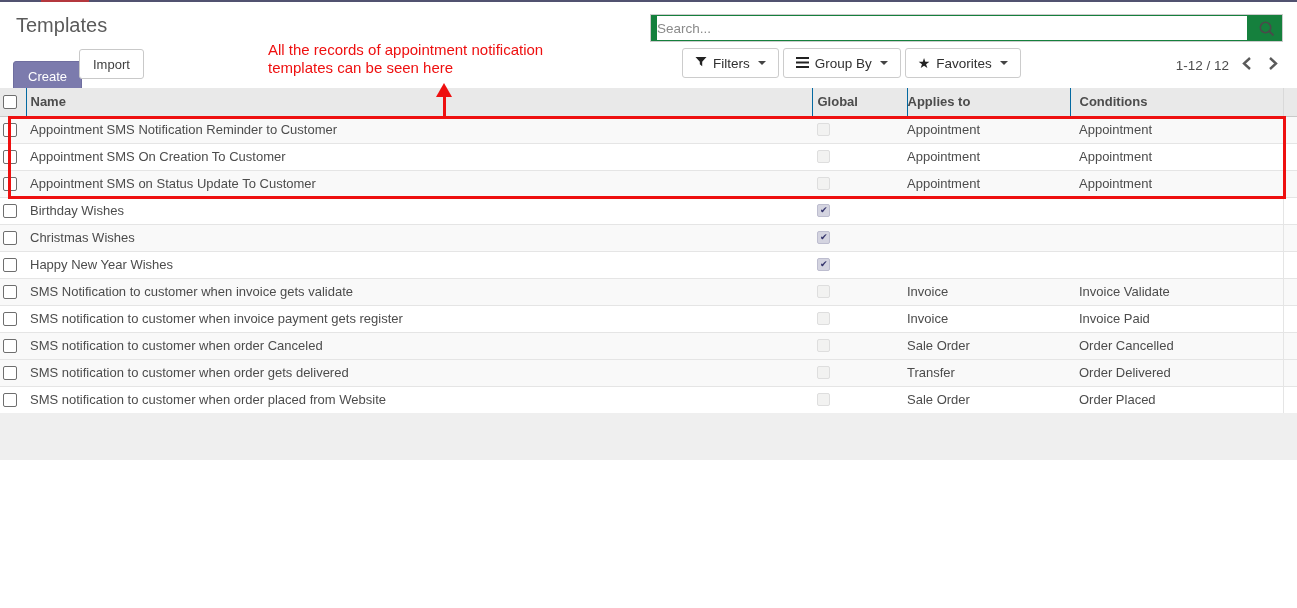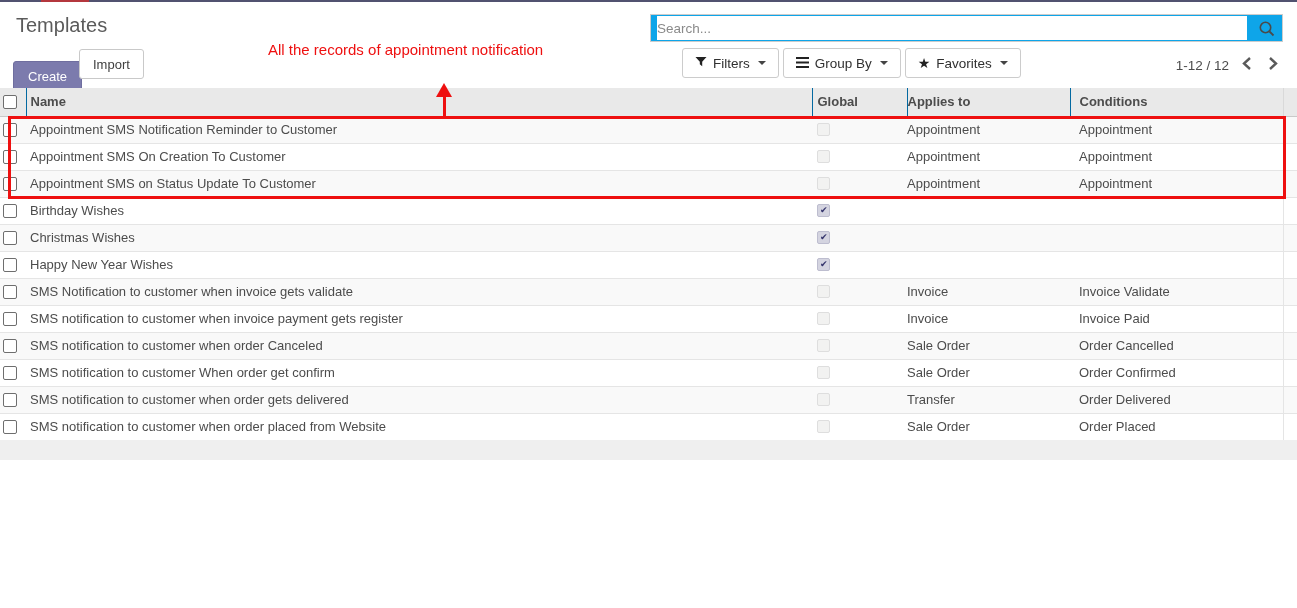--- a/index.html
+++ b/index.html
@@ -10,21 +10,21 @@
   .topbar { position:absolute; left:0; top:0; width:1297px; height:2px; background:#515270; z-index:3; }
   .topbar-red { position:absolute; left:41px; top:0; width:48px; height:2px; background:#b4373e; }
 
   
   .control-panel { position:absolute; left:0; top:2px; width:1297px; height:86px; background:#fff; }
   .page-title { position:absolute; left:16px; top:12px; font-size:20px; font-weight:400; color:#5b5b5b; }
   .btn { font-family:inherit; font-size:13px; border-radius:3px; cursor:pointer; }
   .btn-create { position:absolute; left:13px; top:47px; height:30px; padding:0 14px; background:#7c7bad; border:1px solid #6f6e9f; color:#fff;margin-top:12px; }
   .btn-import { position:absolute; left:79px; top:47px; height:30px; padding:4px 13px; background:#fff; border:1px solid #c9c9c9; color:#404040; }
 
-  .search-box { position:absolute; left:650px; top:12px; width:633px; height:28px; border:1px solid #ccc; background:#0ea5e9; }
+  .search-box { position:absolute; left:650px; top:12px; width:633px; height:28px; border:1px solid #ccc; background:#15803d; }
   .search-box input { position:absolute; left:6px; top:1px; width:590px; height:24px; border:none; outline:none; font-size:13.5px; color:#333; font-family:inherit; }
   .search-box input::placeholder { color:#8a8a8a; opacity:1; }
   .text-cursor { position:absolute; left:6px; top:6px; width:1px; height:15px; background:#555; }
   .search-icon { position:absolute; right:6px; top:5px; }
 
   .filter-buttons { position:absolute; left:682px; top:46px; display:flex; gap:4px; }
   .fbtn { display:inline-flex; align-items:center; gap:6px; height:30px; padding:0 12px; background:#fff; border:1px solid #ccc; border-radius:3px; font-size:13.5px; color:#303030; cursor:pointer; font-family:inherit; }
   .caret { width:0; height:0; border-left:4px solid transparent; border-right:4px solid transparent; border-top:4px solid #444; margin-left:2px; }
   .star-glyph { font-size:14px; color:#222; line-height:1; }
 
@@ -127,20 +127,21 @@
           <svg width="12" height="15" viewBox="0 0 12 15">
               <polyline points="3,2 9,7.5 3,13" fill="none" stroke="#5a5a5a" stroke-width="2.4"></polyline>
             </svg>
         </span>
       </button>
     </div>
   </div>
 
   <div class="annotation">
     <div>All the records of appointment notification</div>
+    <div>templates can be seen here</div>
   </div>
   <div class="arrow-head"></div>
   <div class="arrow-stem"></div>
 
   <div class="tbl-wrap">
     <table>
       <colgroup>
         <col style="width:26px">
           <col style="width:786px">
           <col style="width:95px">
@@ -262,32 +263,20 @@
               <div class="rowcheck"></div>
             </td>
             <td class="cell-name">SMS notification to customer when order Canceled</td>
             <td class="cell-global">
               <div class="gcb"></div>
             </td>
             <td class="cell-applies">Sale Order</td>
             <td class="cell-conditions">Order Cancelled</td>
             <td></td>
           </tr>
-          <tr>
-            <td class="cell-select">
-              <div class="rowcheck"></div>
-            </td>
-            <td class="cell-name">SMS notification to customer When order get confirm</td>
-            <td class="cell-global">
-              <div class="gcb"></div>
-            </td>
-            <td class="cell-applies">Sale Order</td>
-            <td class="cell-conditions">Order Confirmed</td>
-            <td></td>
-          </tr>
           <tr class="stripe">
             <td class="cell-select">
               <div class="rowcheck"></div>
             </td>
             <td class="cell-name">SMS notification to customer when order gets delivered</td>
             <td class="cell-global">
               <div class="gcb"></div>
             </td>
             <td class="cell-applies">Transfer</td>
             <td class="cell-conditions">Order Delivered</td>

